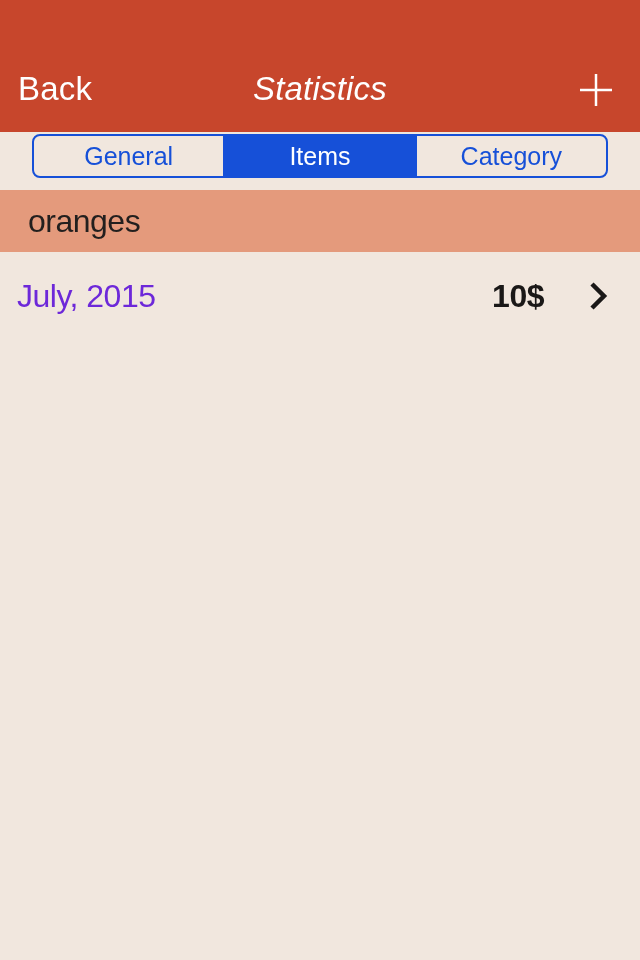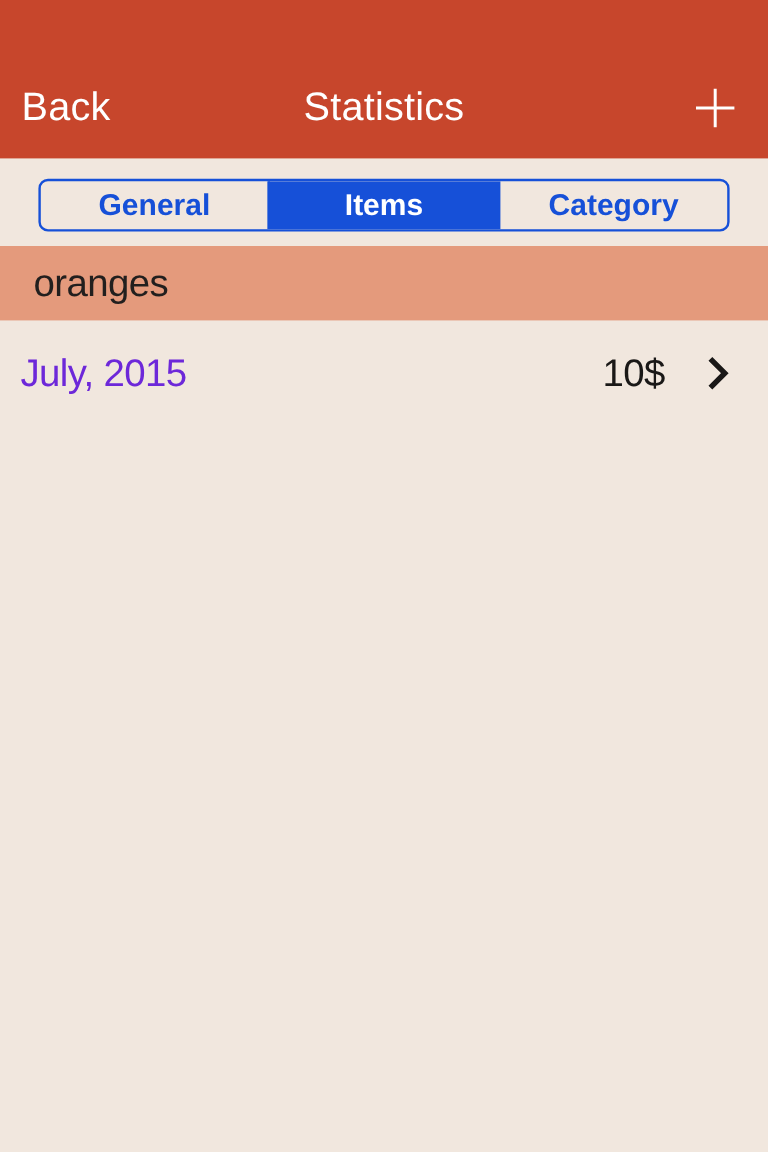--- a/index.html
+++ b/index.html
@@ -38,36 +38,36 @@
     .header-title {
       position: absolute;
       left: 0; right: 0;
       bottom: 24px;
       text-align: center;
       color: #ffffff;
       font-size: 33px;
       font-weight: 300;
       letter-spacing: 0.2px;
       pointer-events: none;
+      font-style: italic;
     }
     .header-plus {
       position: absolute;
       right: 24px;
       bottom: 22px;
       width: 40px;
       height: 40px;
       cursor: pointer;
     }
     .header-plus svg { display: block; }
 
     
     .seg-wrap {
-      padding: 17px 32px 12px 32px;
+      padding: 2px 32px 12px 32px;
       flex-shrink: 0;
-      font-weight: bold;
     }
     .seg {
       display: flex;
       height: 44px;
       border: 2px solid #1650d8;
       border-radius: 8px;
       overflow: hidden;
     }
     .seg-item {
       flex: 1;
@@ -112,22 +112,23 @@
     }
     .row-title {
       flex: 1;
       color: #6d28d9;
       font-size: 32px;
       letter-spacing: -0.5px;
     }
     .row-amount {
       color: #1a1817;
       font-size: 32px;
-      margin-right: 22px;
+      margin-right: 32px;
       letter-spacing: -0.5px;
+      font-weight: bold;
     }
     .row-chevron {
       width: 44px;
       height: 44px;
       margin-right: 20px;
       display: flex;
       align-items: center;
       justify-content: center;
     }
     .row-chevron svg { display:block; }

